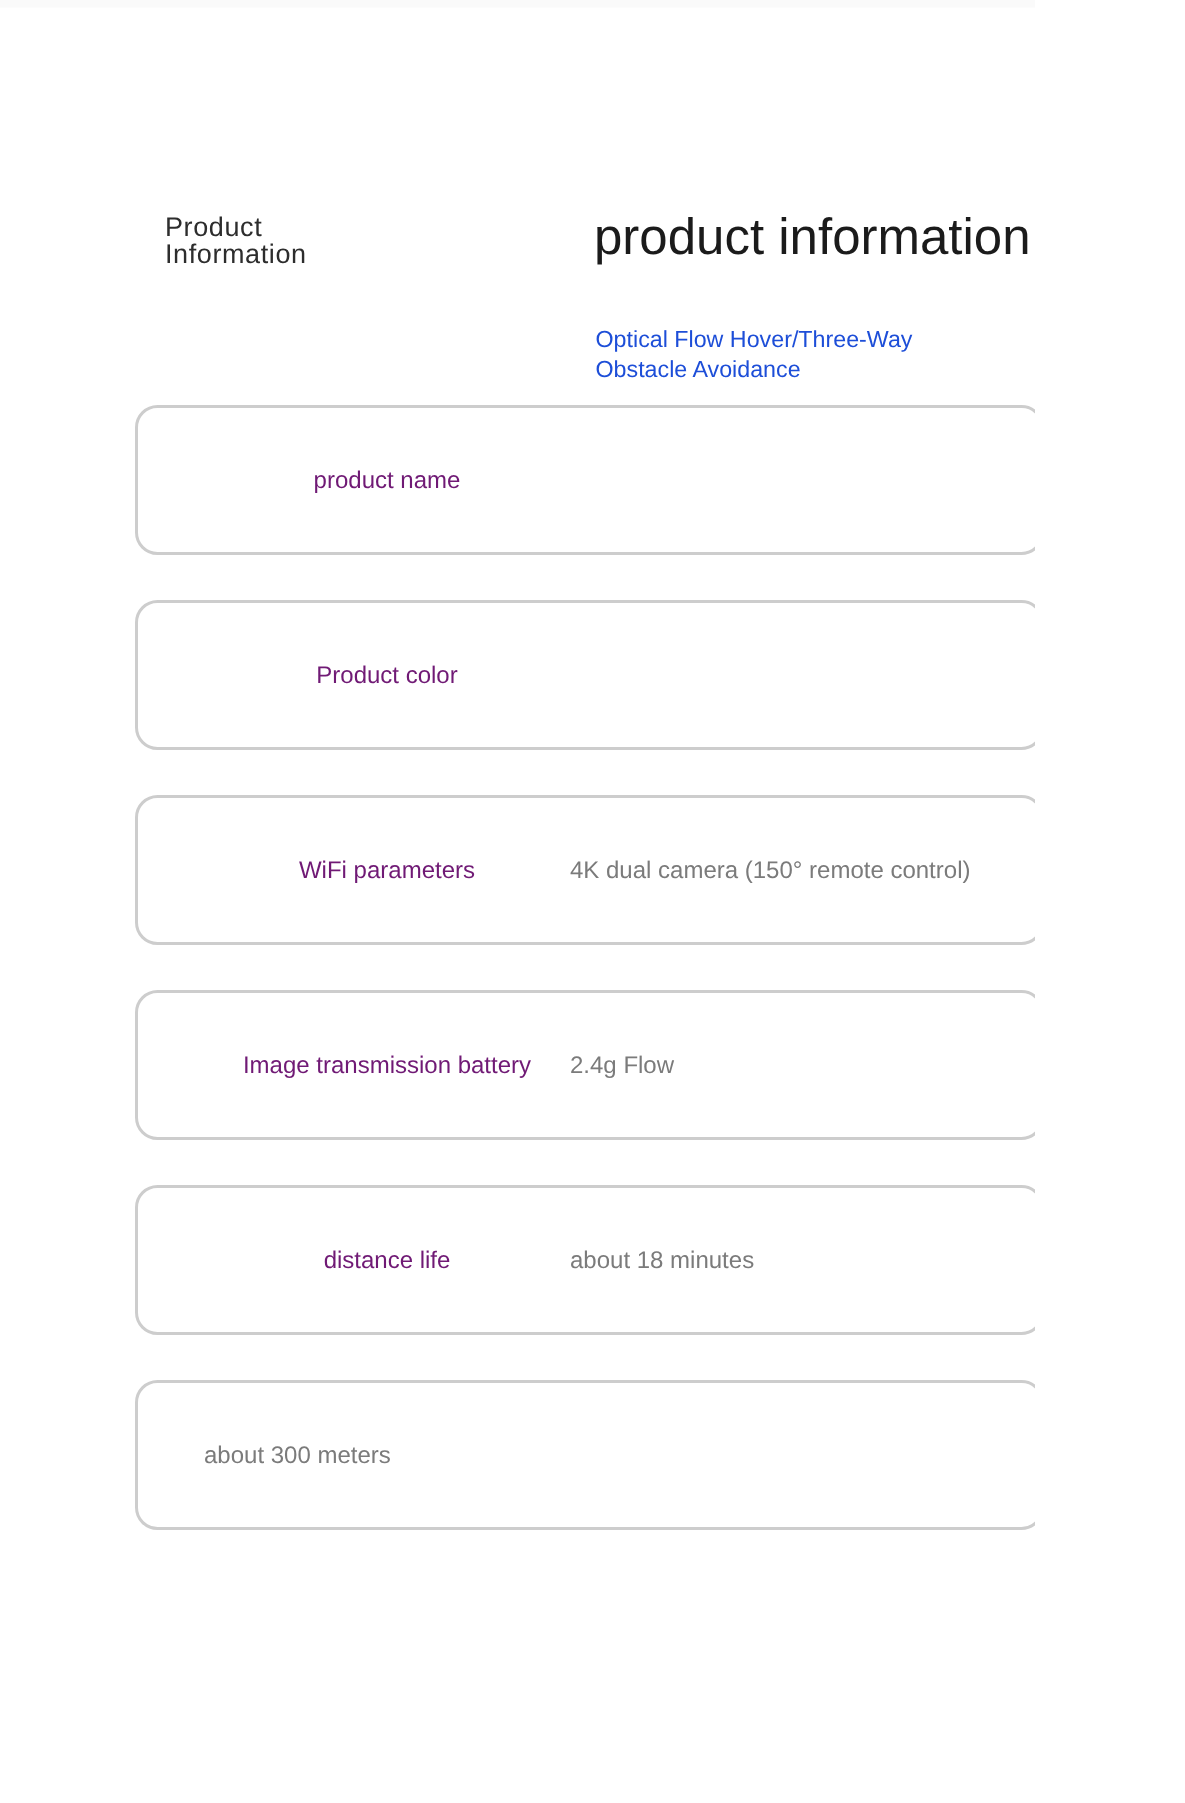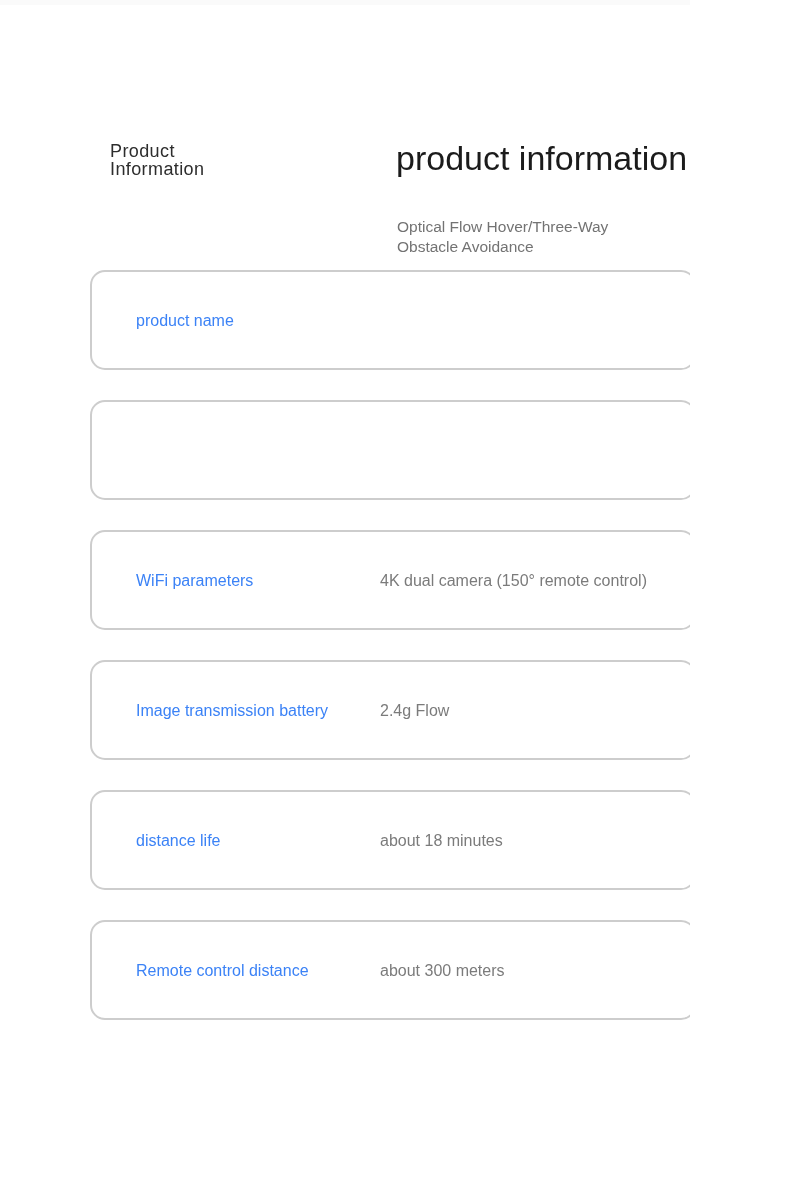--- a/index.html
+++ b/index.html
@@ -41,21 +41,21 @@
     line-height: 40px;
     font-weight: 400;
     color: #1b1b1b;
   }
   .product-subtitle {
     position: absolute;
     left: 397px;
     top: 217px;
     font-size: 15.5px;
     line-height: 20px;
-    color: #737373;
+    color: #1d4ed8;
   }
   .spec-cards {
     position: absolute;
     left: 90px;
     top: 270px;
     width: 606px;
   }
   .spec-card {
     box-sizing: border-box;
     width: 606px;
@@ -66,21 +66,22 @@
     background: #ffffff;
     display: flex;
     align-items: center;
     padding: 0 8px 0 44px;
   }
   .spec-label {
     width: 244px;
     flex: 0 0 244px;
     font-size: 16px;
     line-height: 21px;
-    color: #3b82f6;
+    color: #701a75;
+    text-align: center;
   }
   .spec-value {
     flex: 1 1 auto;
     font-size: 16px;
     line-height: 21px;
     color: #7b7b7b;
   }
 </style>
 </head>
 <body>
@@ -102,38 +103,38 @@
   </div>
 
   <div class="spec-cards">
 
     <div class="spec-card">
       <div class="spec-label">product name</div>
       <div class="spec-value"></div>
     </div>
 
     <div class="spec-card">
+      <div class="spec-label">Product color</div>
     </div>
 
     <div class="spec-card">
       <div class="spec-label">WiFi parameters</div>
       <div class="spec-value">4K dual camera (150° remote control)</div>
     </div>
 
 
     <div class="spec-card">
       <div class="spec-label">Image transmission battery</div>
       <div class="spec-value">2.4g Flow</div>
     </div>
 
     <div class="spec-card">
       <div class="spec-label">distance life</div>
       <div class="spec-value">about 18 minutes</div>
     </div>
 
     <div class="spec-card">
-      <div class="spec-label">Remote control distance</div>
       <div class="spec-value">about 300 meters</div>
     </div>
 
   </div>
 
 </div>
 
 </body></html>

